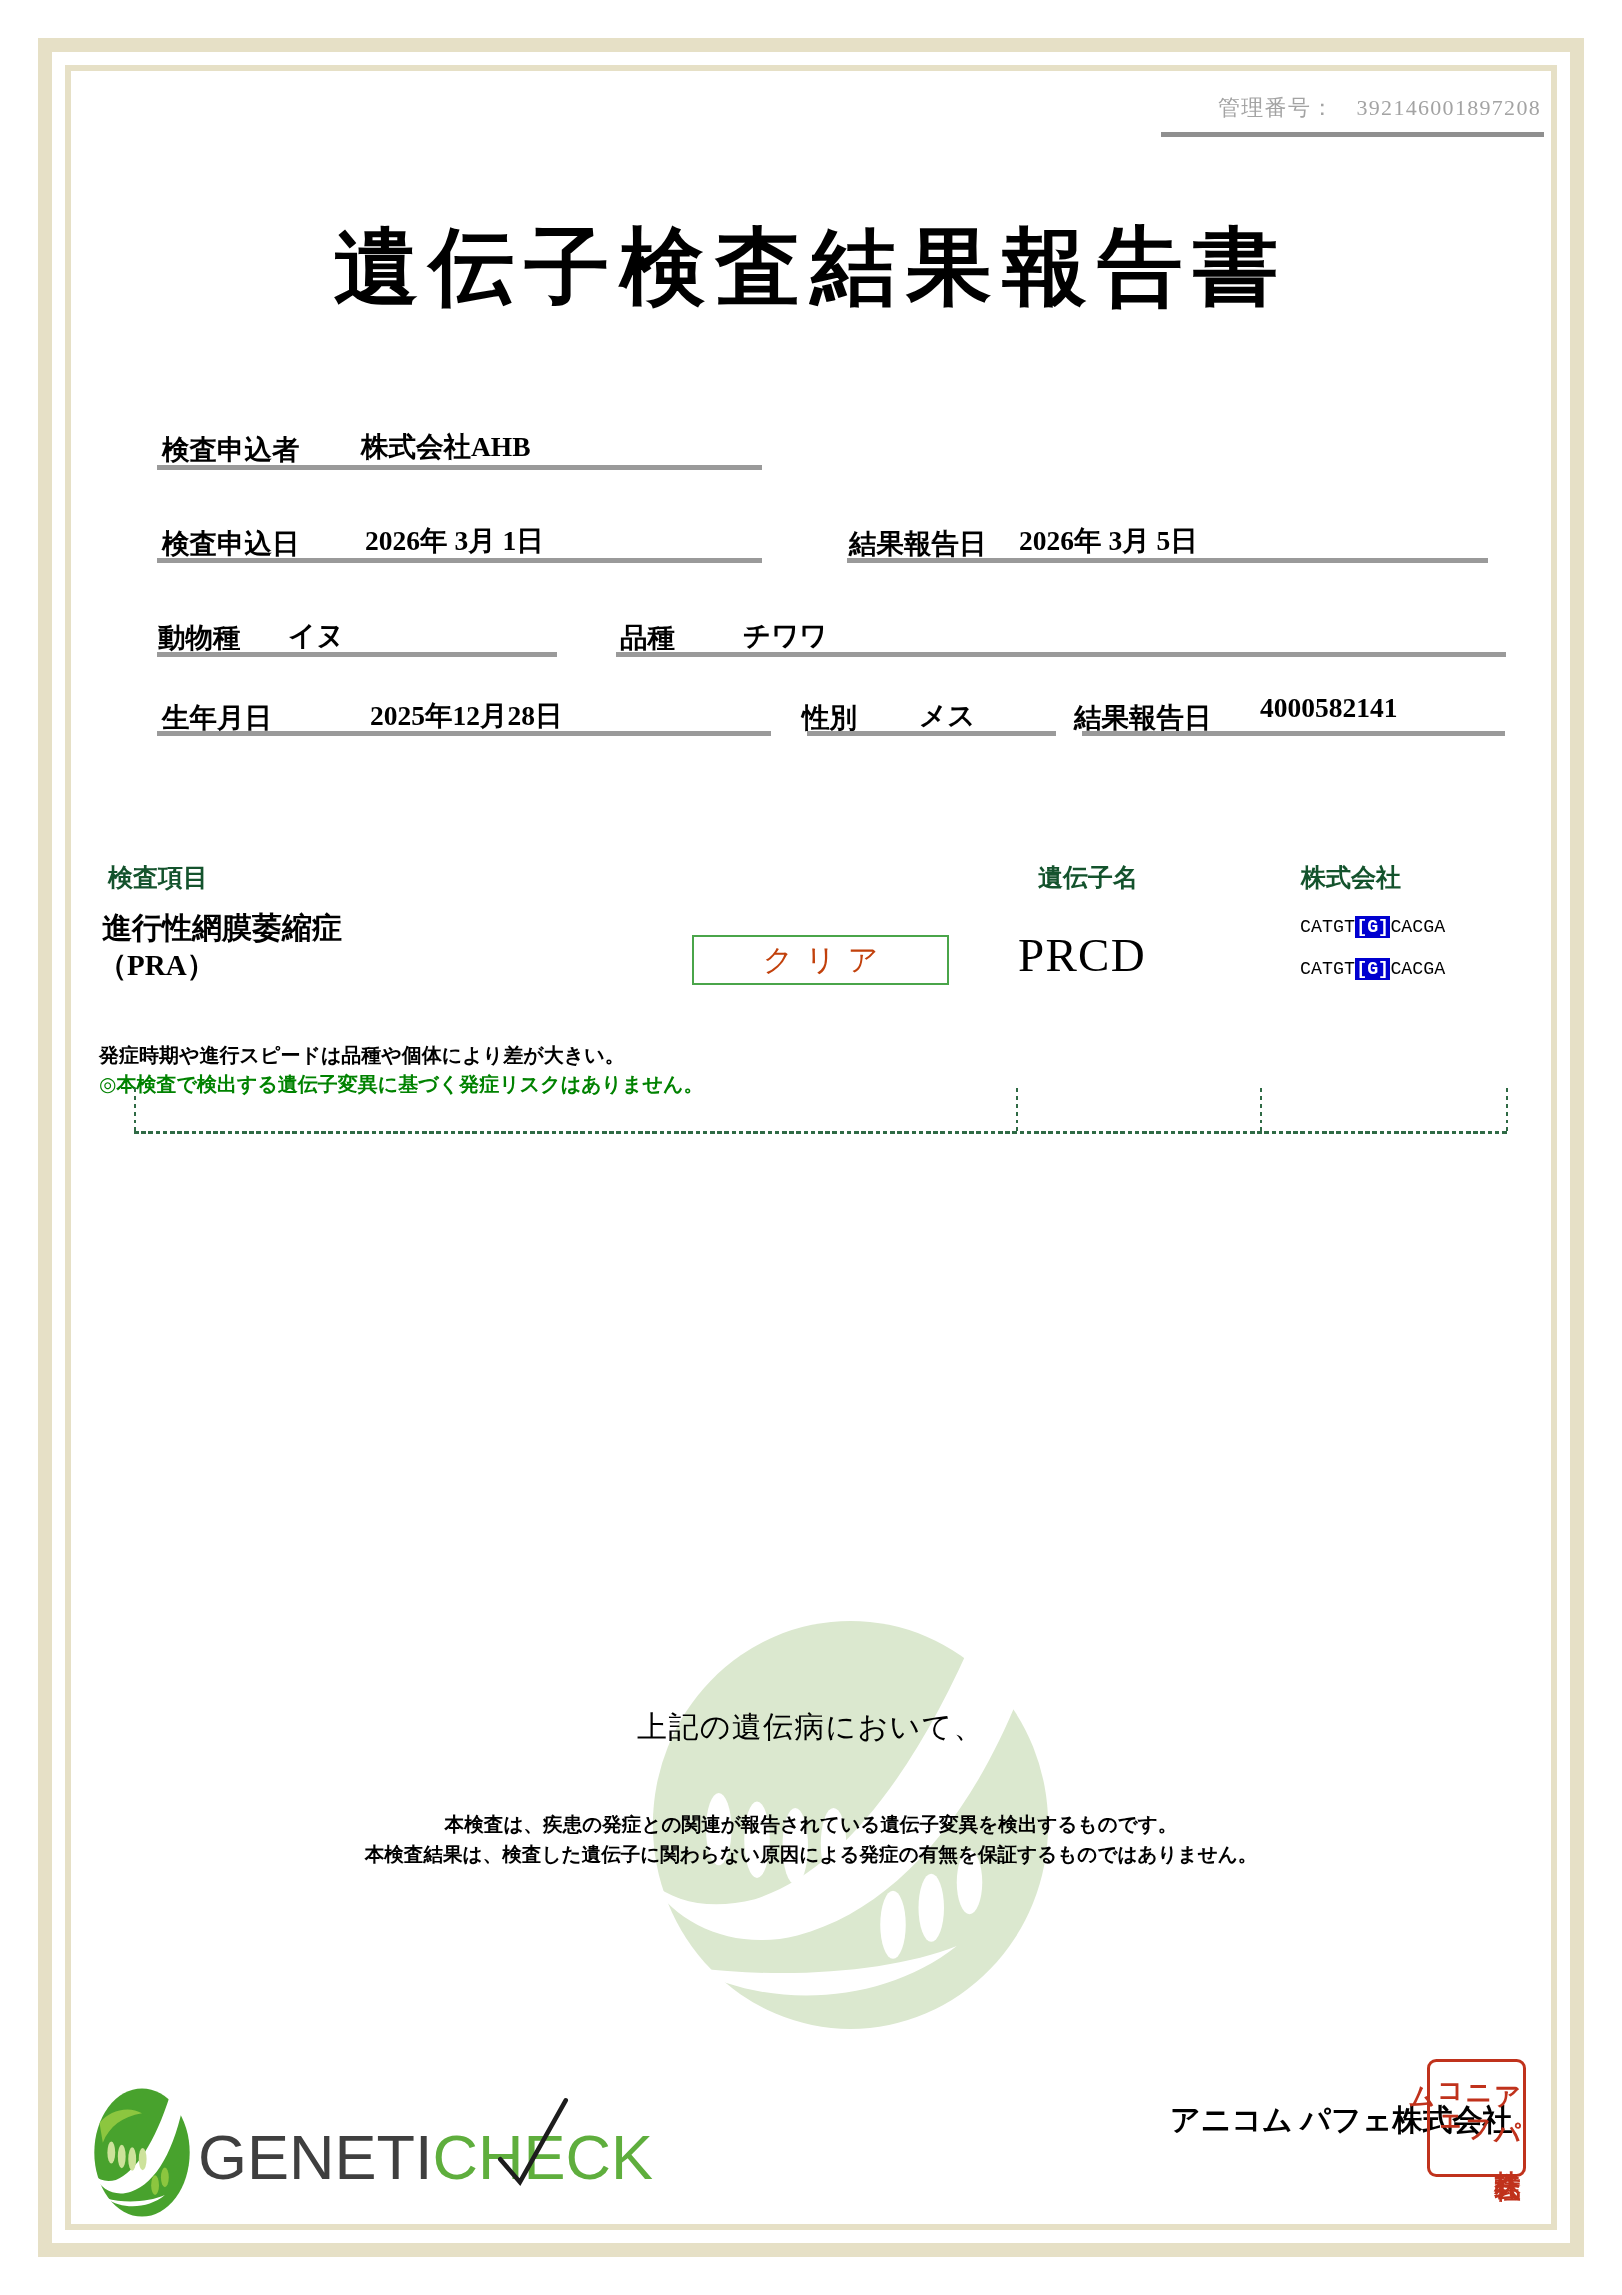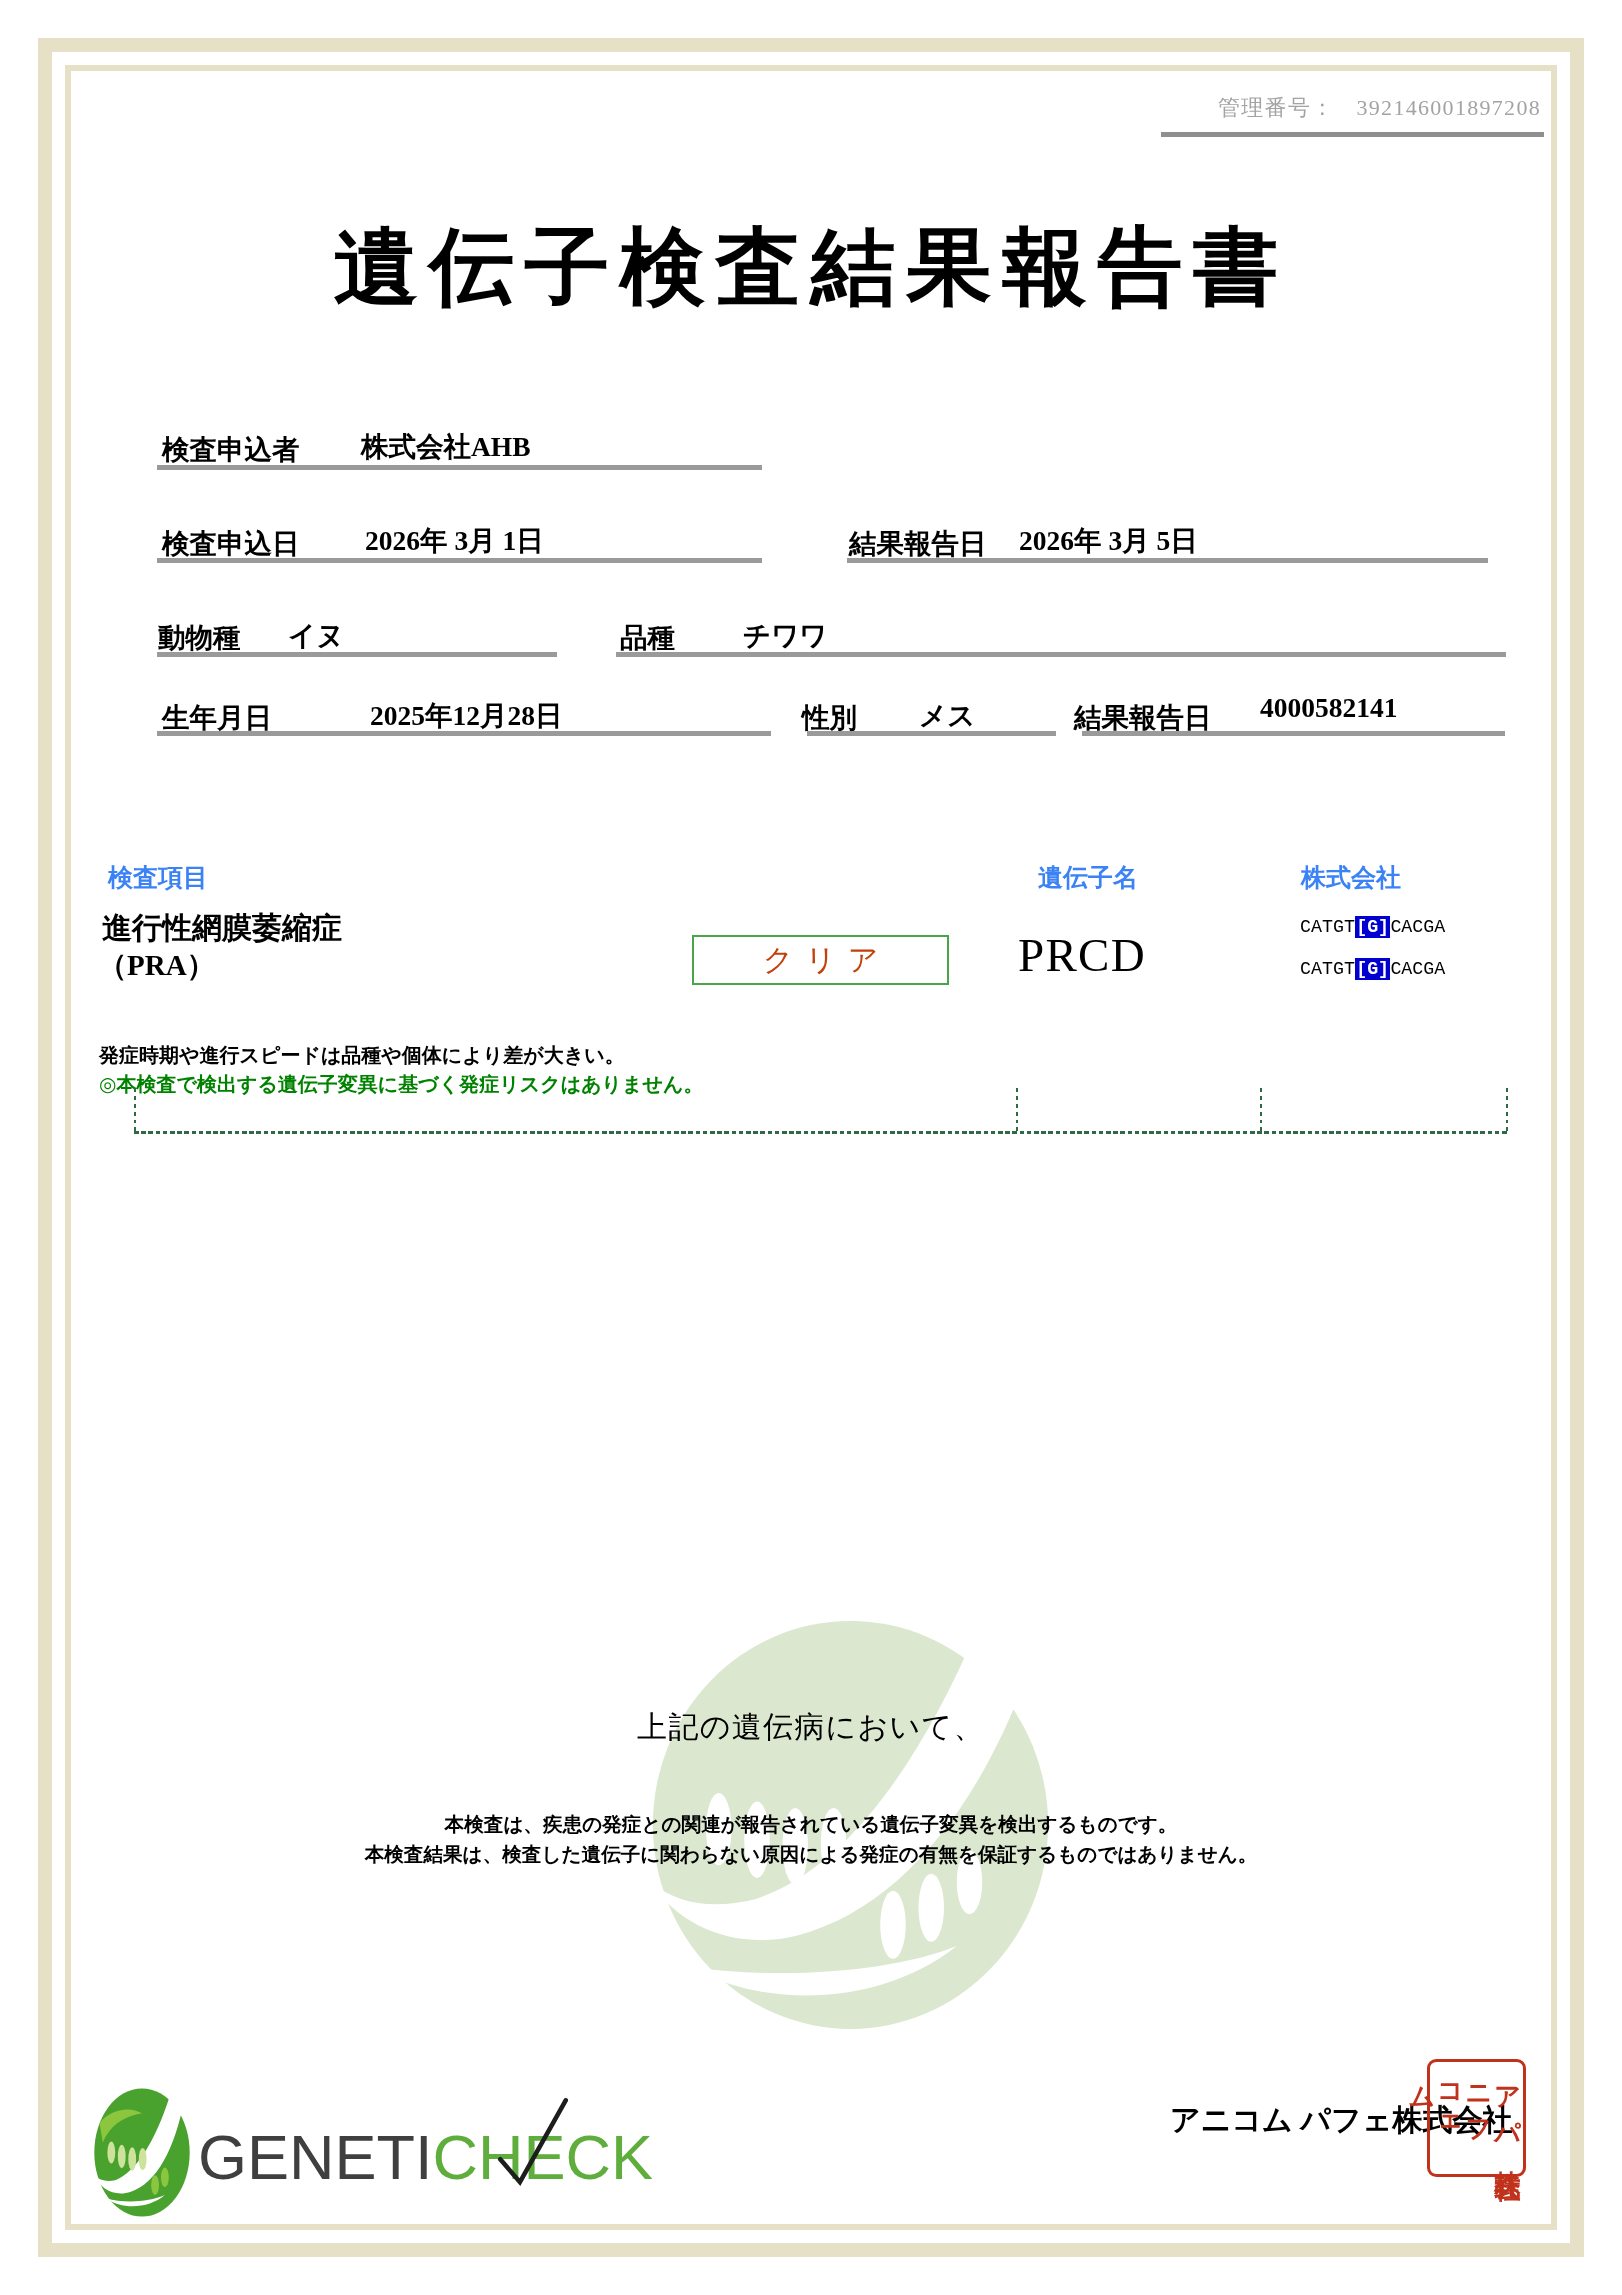--- a/index.html
+++ b/index.html
@@ -13,21 +13,21 @@
   .mgmt{top:93px;right:81px;font-size:22px;color:#a3a3a3;letter-spacing:1.3px;white-space:nowrap;}
   .mgmt .gap{display:inline-block;width:22px;}
   .mgmt-line{left:1161px;top:132px;width:383px;height:4.6px;background:#8f8f8f;}
   .title{left:0;right:0;top:221px;text-align:center;font-size:85px;font-weight:bold;
          letter-spacing:10.5px;line-height:1.1;white-space:nowrap;}
   
   .flabel{font-size:27.5px;font-weight:bold;white-space:nowrap;}
   .fvalue{font-size:27.5px;font-weight:600;white-space:nowrap;}
   .uline{height:4.6px;background:#9a9a9a;}
   
-  .colhead{font-size:25px;font-weight:bold;color:#3b82f6;white-space:nowrap;}
+  .colhead{font-size:25px;font-weight:bold;color:#14532d;white-space:nowrap;}
   .disease{font-size:30px;font-weight:bold;white-space:nowrap;}
   .disease-abbr{font-size:29px;font-weight:bold;white-space:nowrap;}
   .result-box{left:692px;top:935px;width:253px;height:46px;border:2.6px solid #4aa54a;
               display:flex;align-items:center;justify-content:center;}
   .result-box span{font-size:30px;color:#c2410c;letter-spacing:11.8px;text-indent:11.8px;}
   .gene{font-size:47px;letter-spacing:1.3px;white-space:nowrap;}
   .seq{font-family:"Liberation Mono","DejaVu Sans Mono",monospace;font-size:18.3px;white-space:nowrap;}
   .seq .hl{background:#0000d0;color:#ffffff;font-weight:bold;padding:0.7px 1.3px;}
   .desc{font-family:"Liberation Sans","DejaVu Sans",sans-serif;font-size:20px;font-weight:bold;white-space:nowrap;}
   .risk{color:#008200;}

